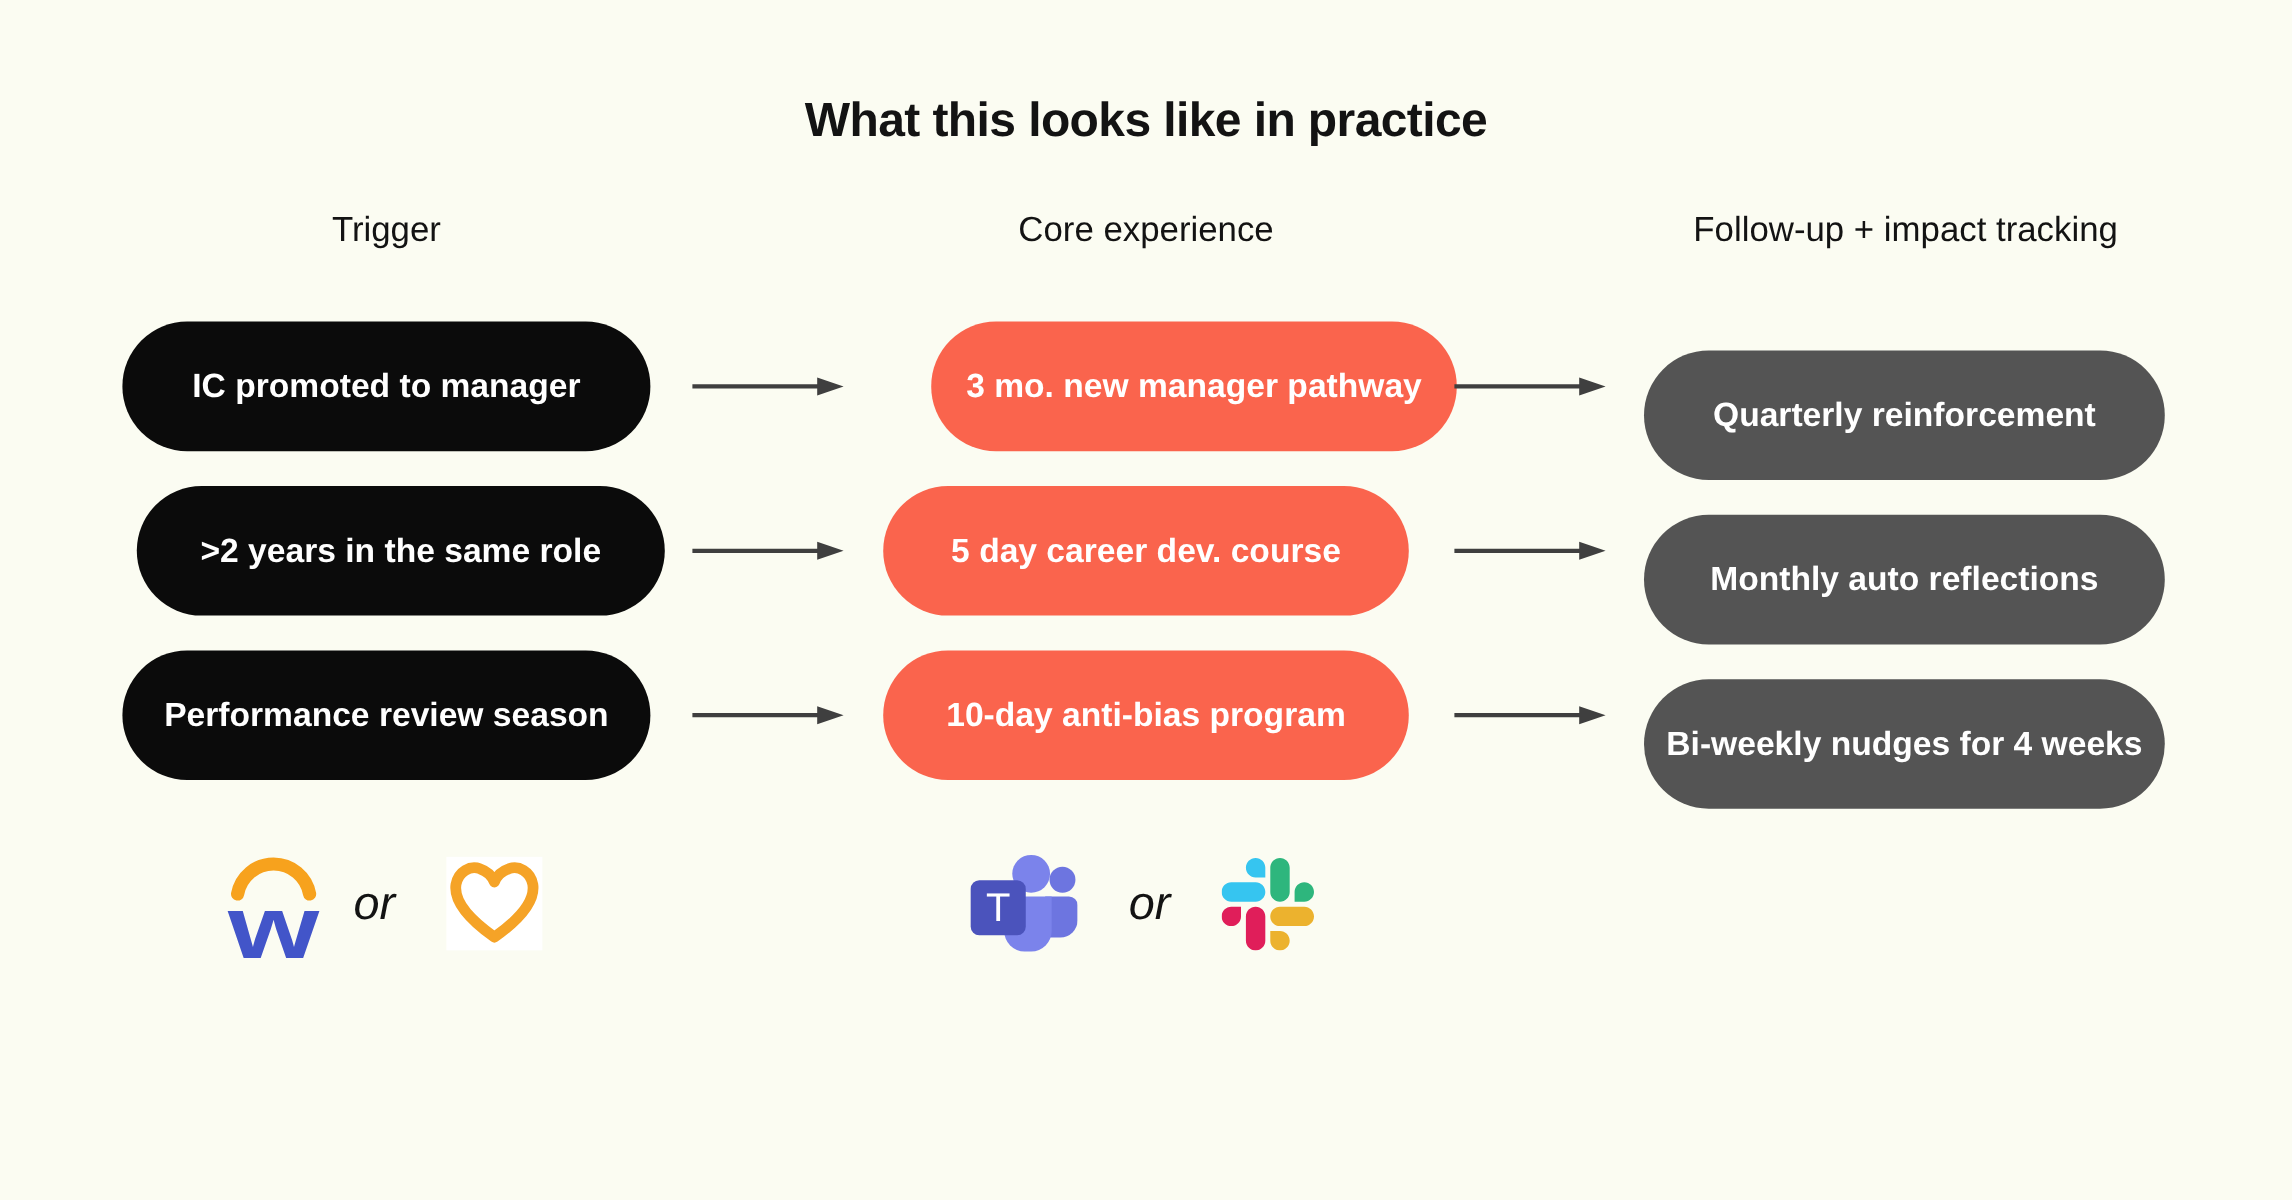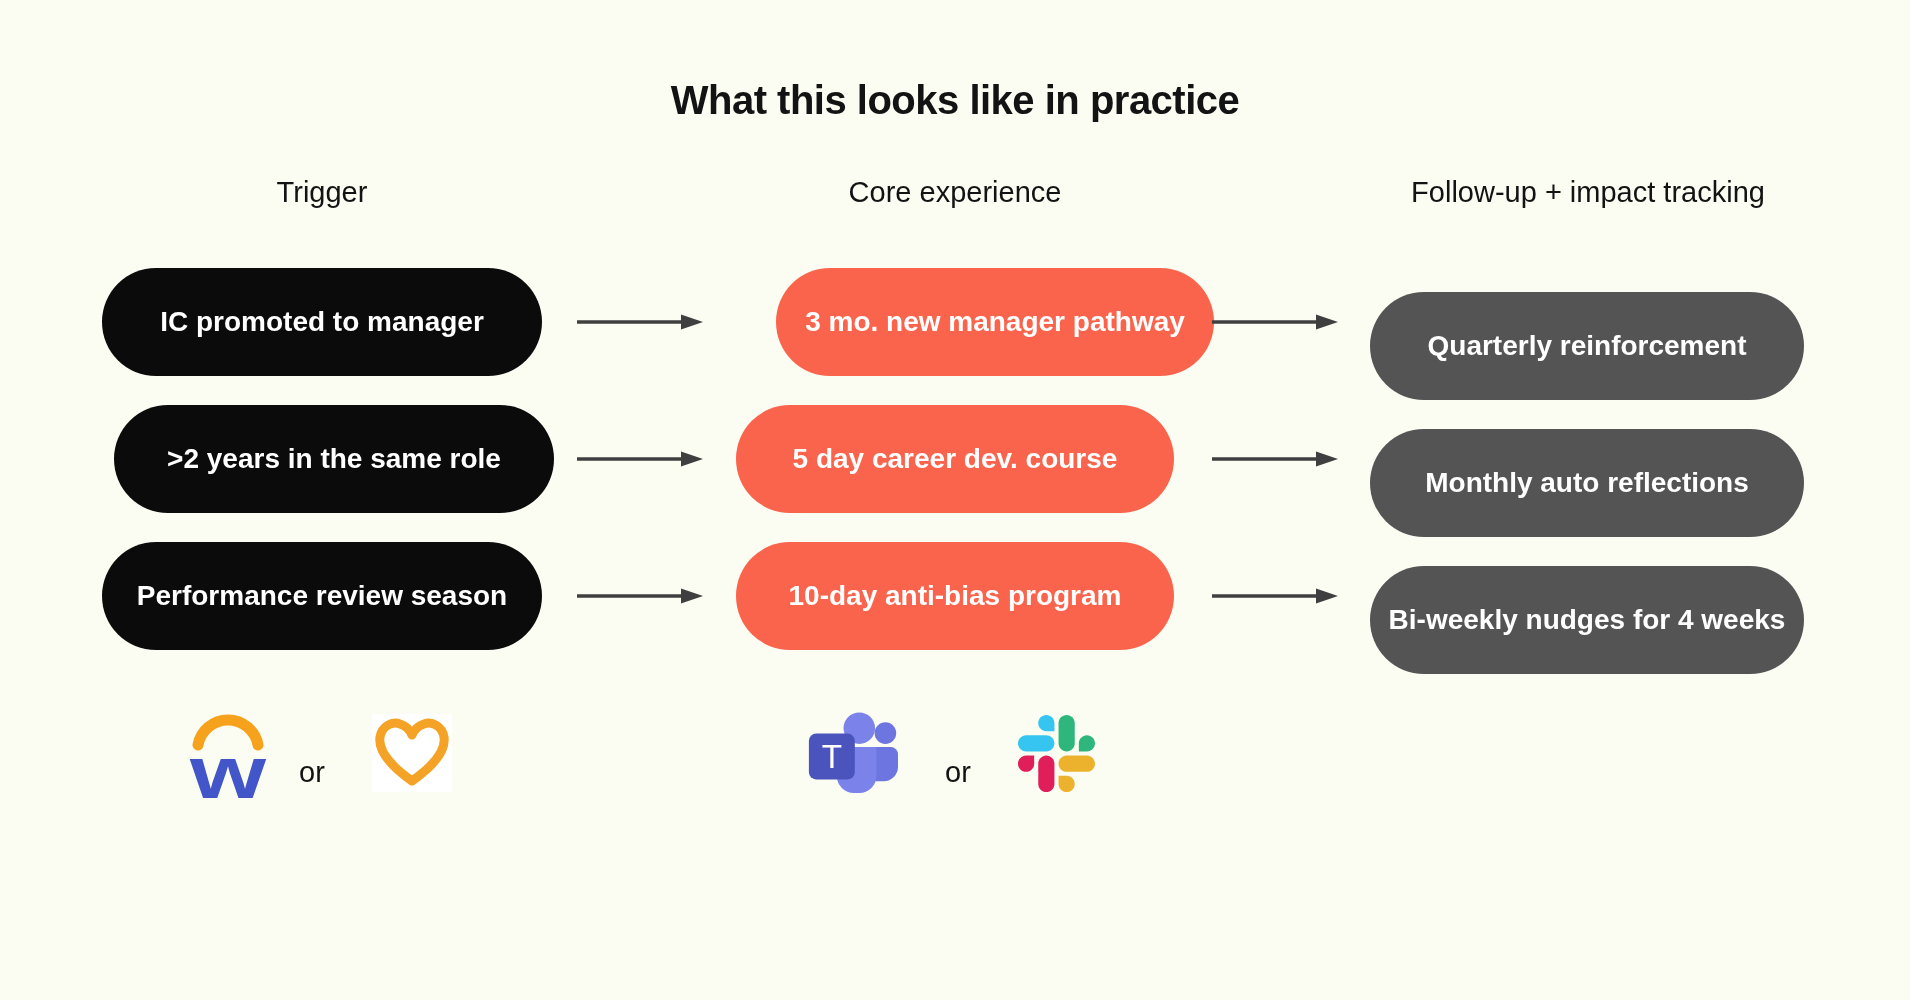--- a/index.html
+++ b/index.html
@@ -19,22 +19,22 @@
   .pill{
     position:absolute;height:108px;border-radius:54px;
     display:flex;align-items:center;justify-content:center;
     color:#ffffff;font-size:28px;font-weight:700;white-space:nowrap;
   }
   .pill.trigger{background:var(--trigger-pill,#0b0b0b);}
   .pill.core{background:var(--core-pill,#fa644d);}
   .pill.followup{background:var(--followup-pill,#545454);margin-top:24px;}
   .arrow{position:absolute;width:132px;height:20px;}
   .or-label{
-    position:absolute;transform:translateX(-50%);top:756px;
-    font-size:29px;font-weight:500;white-space:nowrap;
+    position:absolute;transform:translateX(-50%);top:732px;
+    font-size:39px;font-weight:500;white-space:nowrap;font-style:italic;
   }
   .logo{position:absolute;}
   .heart-box{
     position:absolute;left:372px;top:714px;width:80px;height:78px;
     background:#ffffff;display:flex;align-items:center;justify-content:center;
   }
 </style>
 </head>
 <body>
 

